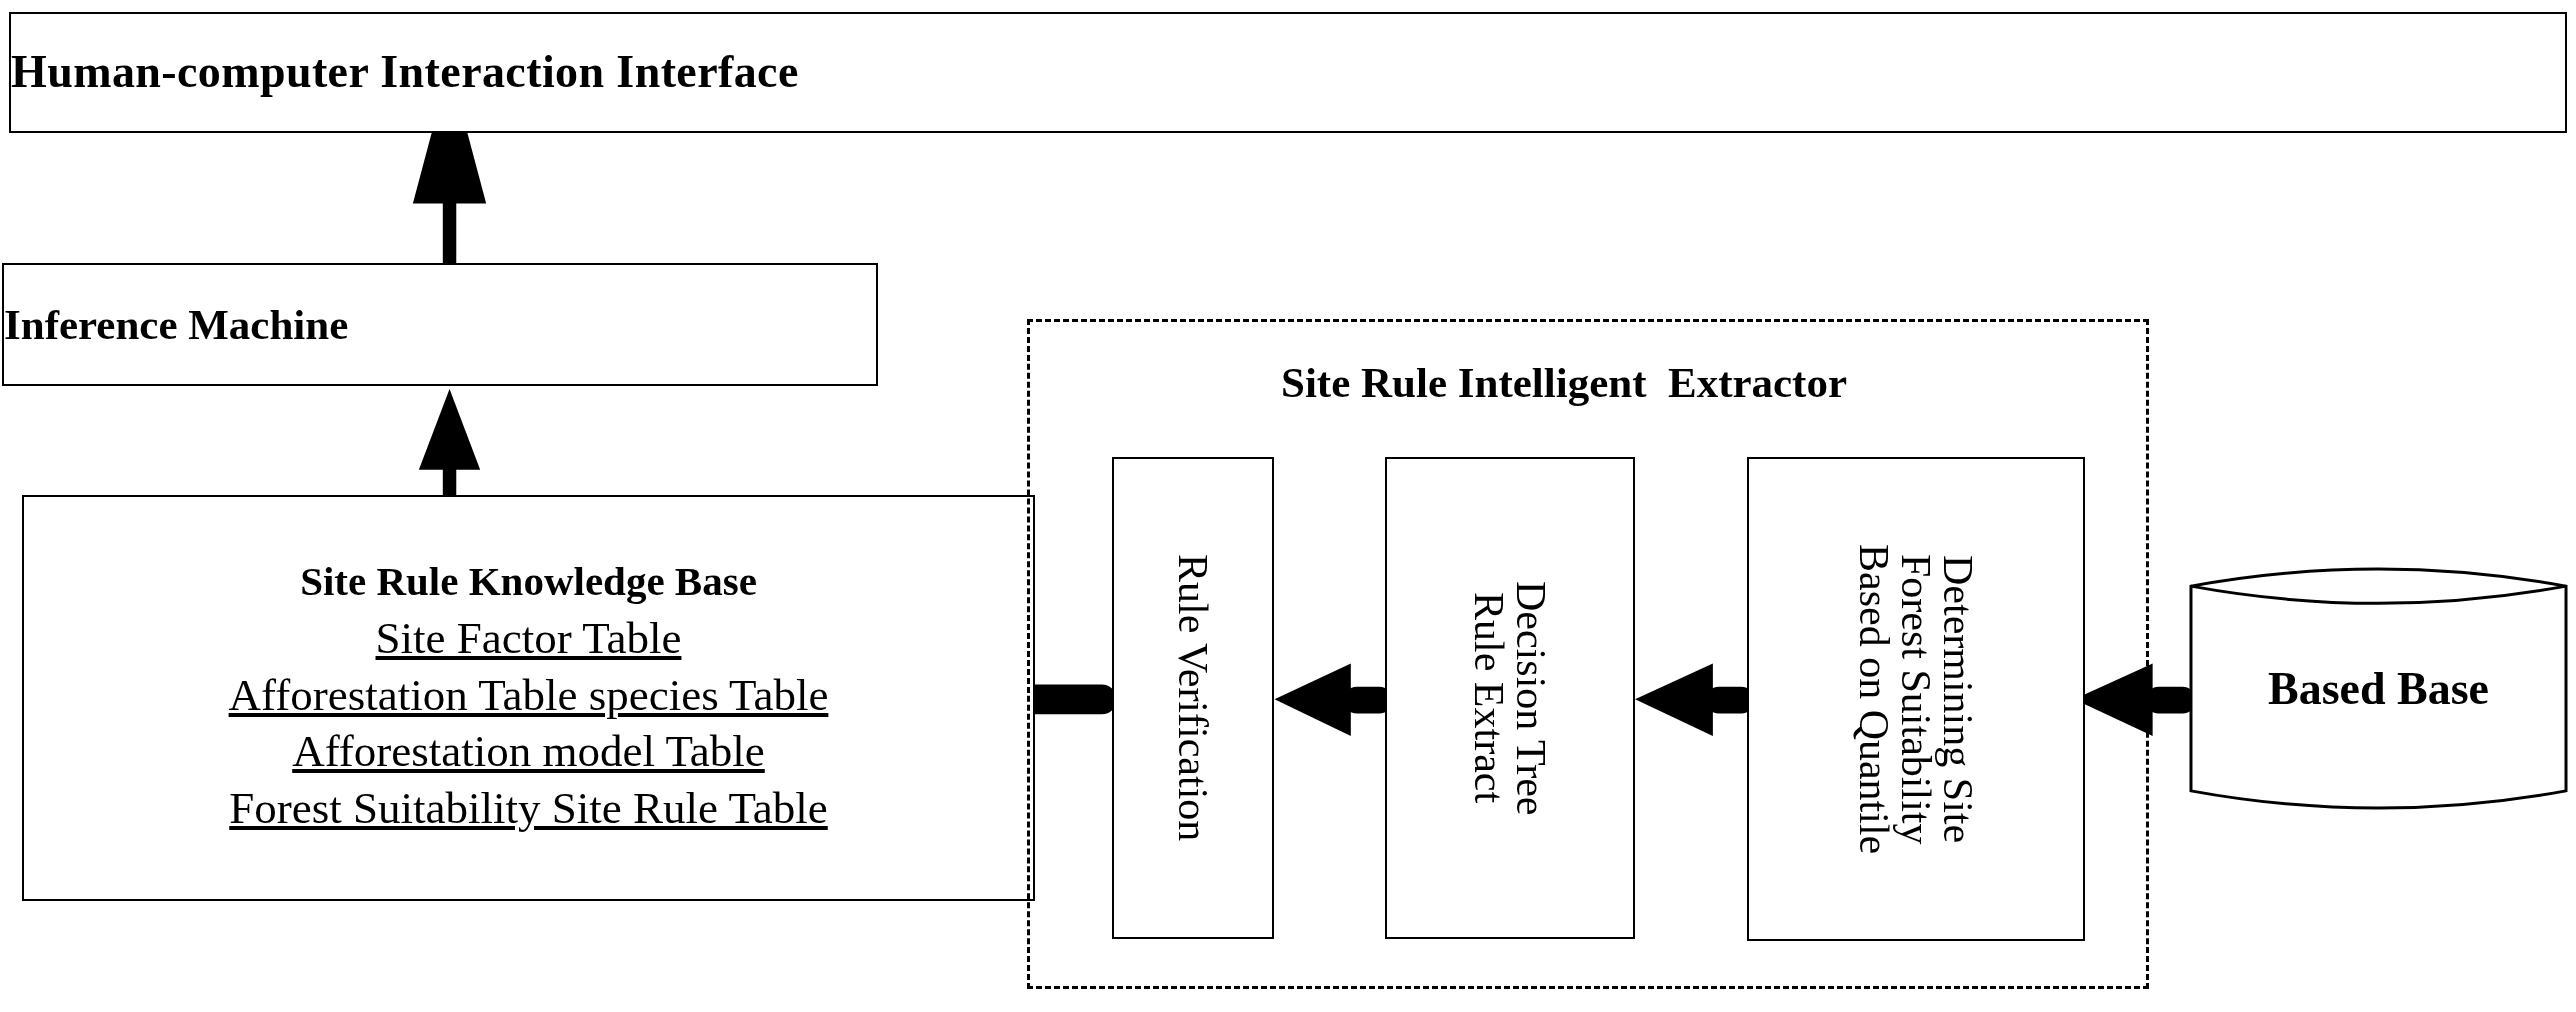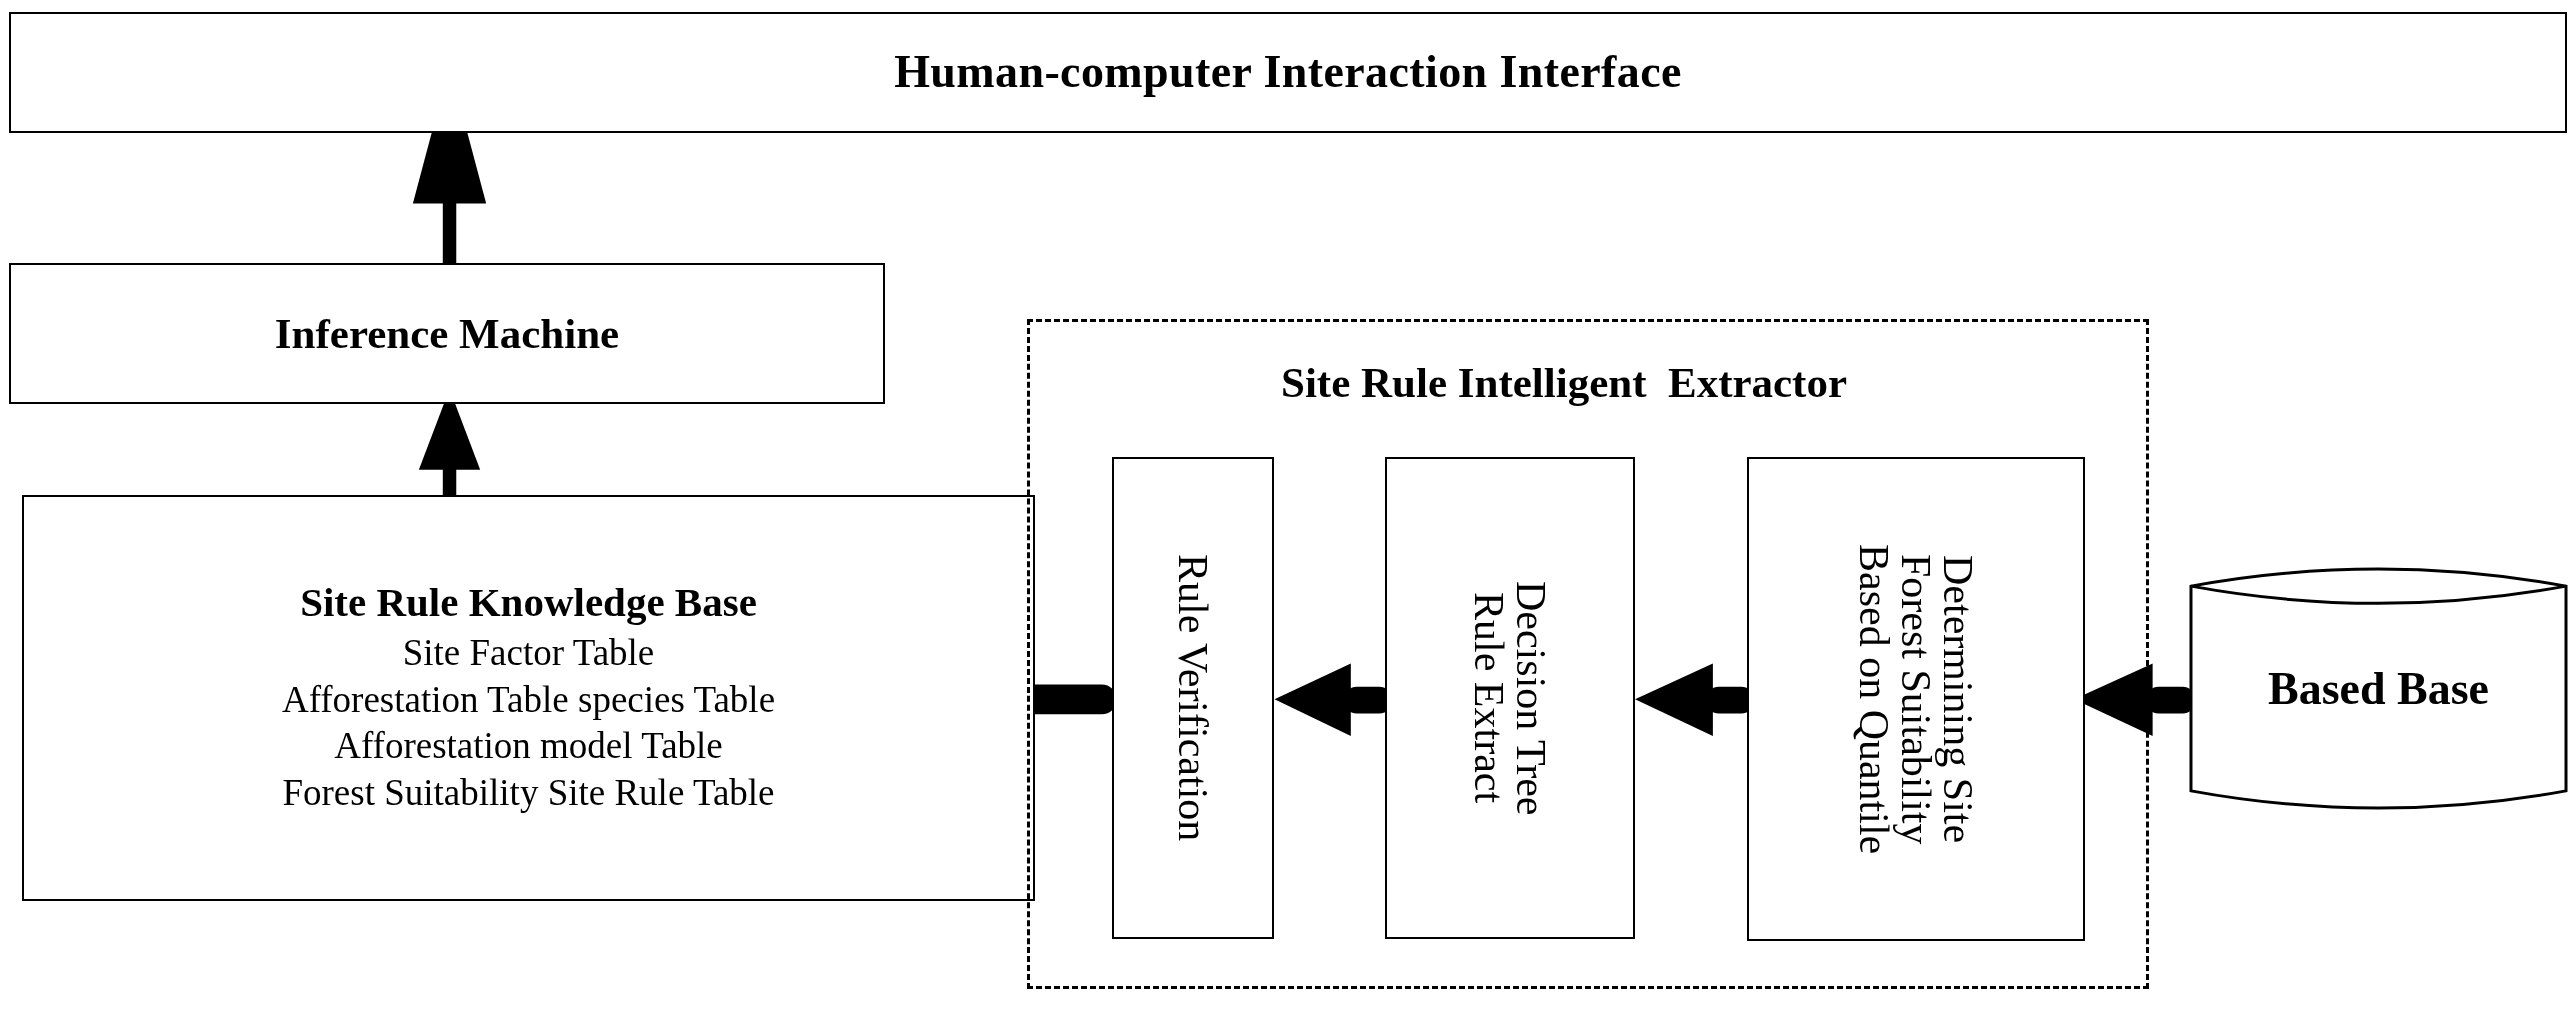--- a/index.html
+++ b/index.html
@@ -1,35 +1,35 @@
 <!DOCTYPE html>
 <html style="font-size:12px"><head>
 <meta charset="utf-8">
 <style>
   html,body{margin:0;padding:0;background:#ffffff;}
   body{width:2576px;height:1012px;position:relative;overflow:hidden;
        font-family:"Liberation Serif","DejaVu Serif",serif;color:#000;}
   .stage{position:absolute;left:0;top:0;width:2576px;height:1012px;}
 
   .box{position:absolute;border:2.2px solid #000;background:#fff;box-sizing:border-box;
-       display:flex;align-items:center;justify-content:center;text-align:center;}
+       display:flex;align-items:center;justify-content:flex-start;text-align:center;}
 
   
   #hci-box{left:9px;top:12px;width:2558px;height:121px;}
   #hci-box .lbl{font-weight:bold;font-size:46px;line-height:1.1;letter-spacing:0.4px;}
 
   
-  #inf-box{left:9px;top:263px;width:876px;height:141px;}
+  #inf-box{left:2px;top:263px;width:876px;height:123px;}
   #inf-box .lbl{font-weight:bold;font-size:43px;line-height:1.1;}
 
   
   #kb-box{left:22px;top:495px;width:1013px;height:406px;
           flex-direction:column;justify-content:center;padding:21px 3px;}
   #kb-box .kb-title{font-weight:bold;font-size:41px;line-height:1.12;margin-bottom:4.5px;}
-  #kb-box .kb-line{font-size:37px;line-height:1.26;white-space:nowrap;}
+  #kb-box .kb-line{font-size:45px;line-height:1.26;white-space:nowrap;text-decoration:underline;}
 
   
   #extractor-group{position:absolute;left:1027px;top:319px;width:1122px;height:670px;
                    border:3px dashed #000;box-sizing:border-box;background:transparent;}
   #extractor-title{position:absolute;left:1003px;top:358px;width:1122px;
                    text-align:center;font-weight:bold;font-size:43px;white-space:pre;}
 
   
   .vbox{position:absolute;border:2.2px solid #000;background:#fff;box-sizing:border-box;
         display:flex;align-items:center;justify-content:center;}

